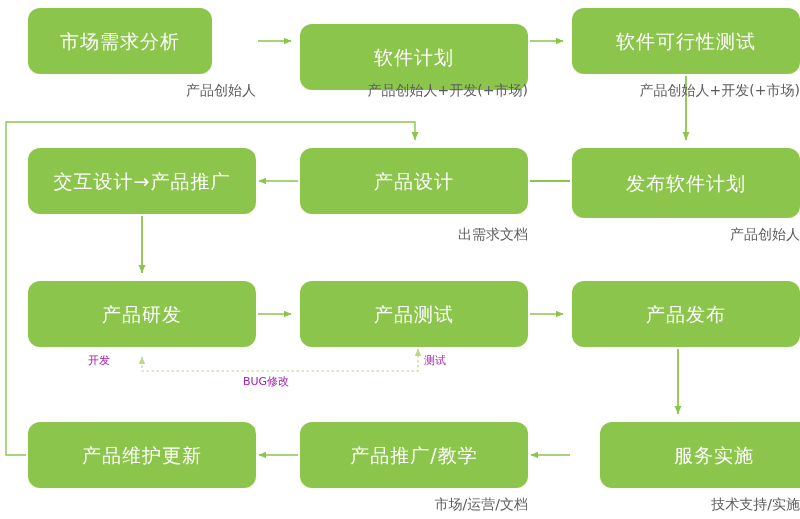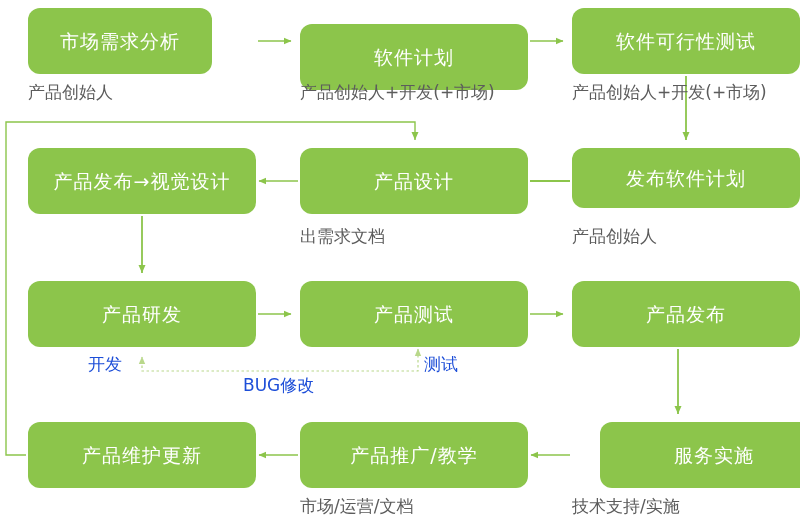--- a/index.html
+++ b/index.html
@@ -36,31 +36,31 @@
     justify-content: center;
     color: #ffffff;
     font-size: 19px;
     letter-spacing: 1px;
     line-height: 1.2;
     text-align: center;
     z-index: 2;
   }
   .caption {
     position: absolute;
-    text-align: left;
+    text-align: right;
     color: #5c5c5c;
-    font-size: 17px;
+    font-size: 14px;
     line-height: 1.2;
     white-space: nowrap;
     z-index: 3;
   }
   .edge-label {
     position: absolute;
-    color: #1d4ed8;
-    font-size: 17px;
+    color: #a21caf;
+    font-size: 11px;
     white-space: nowrap;
     z-index: 3;
   }
 </style>
 </head>
 <body>
 
 <div id="canvas">
 
   <svg id="wires" viewBox="0 0 800 519" xmlns="http://www.w3.org/2000/svg">
@@ -142,29 +142,29 @@
     <span>软件计划</span>
   </div>
   <div class="caption" style="left:300px; top:82px; width:228px;">产品创始人+开发(+市场)</div>
 
   <div class="node" style="left:572px; top:8px; width:228px; height:66px;">
     <span>软件可行性测试</span>
   </div>
   <div class="caption" style="left:572px; top:82px; width:228px;">产品创始人+开发(+市场)</div>
 
   <div class="node" style="left:28px; top:148px; width:228px; height:66px;">
-    <span>产品发布→视觉设计</span>
+    <span>交互设计→产品推广</span>
   </div>
 
   <div class="node" style="left:300px; top:148px; width:228px; height:66px;">
     <span>产品设计</span>
   </div>
   <div class="caption" style="left:300px; top:226px; width:228px;">出需求文档</div>
 
-  <div class="node" style="left:572px; top:148px; width:228px; height:60px;">
+  <div class="node" style="left:572px; top:148px; width:228px; height:70px;">
     <span>发布软件计划</span>
   </div>
   <div class="caption" style="left:572px; top:226px; width:228px;">产品创始人</div>
 
   <div class="node" style="left:28px; top:281px; width:228px; height:66px;">
     <span>产品研发</span>
   </div>
 
   <div class="node" style="left:300px; top:281px; width:228px; height:66px;align-items:center;">
     <span>产品测试</span>

